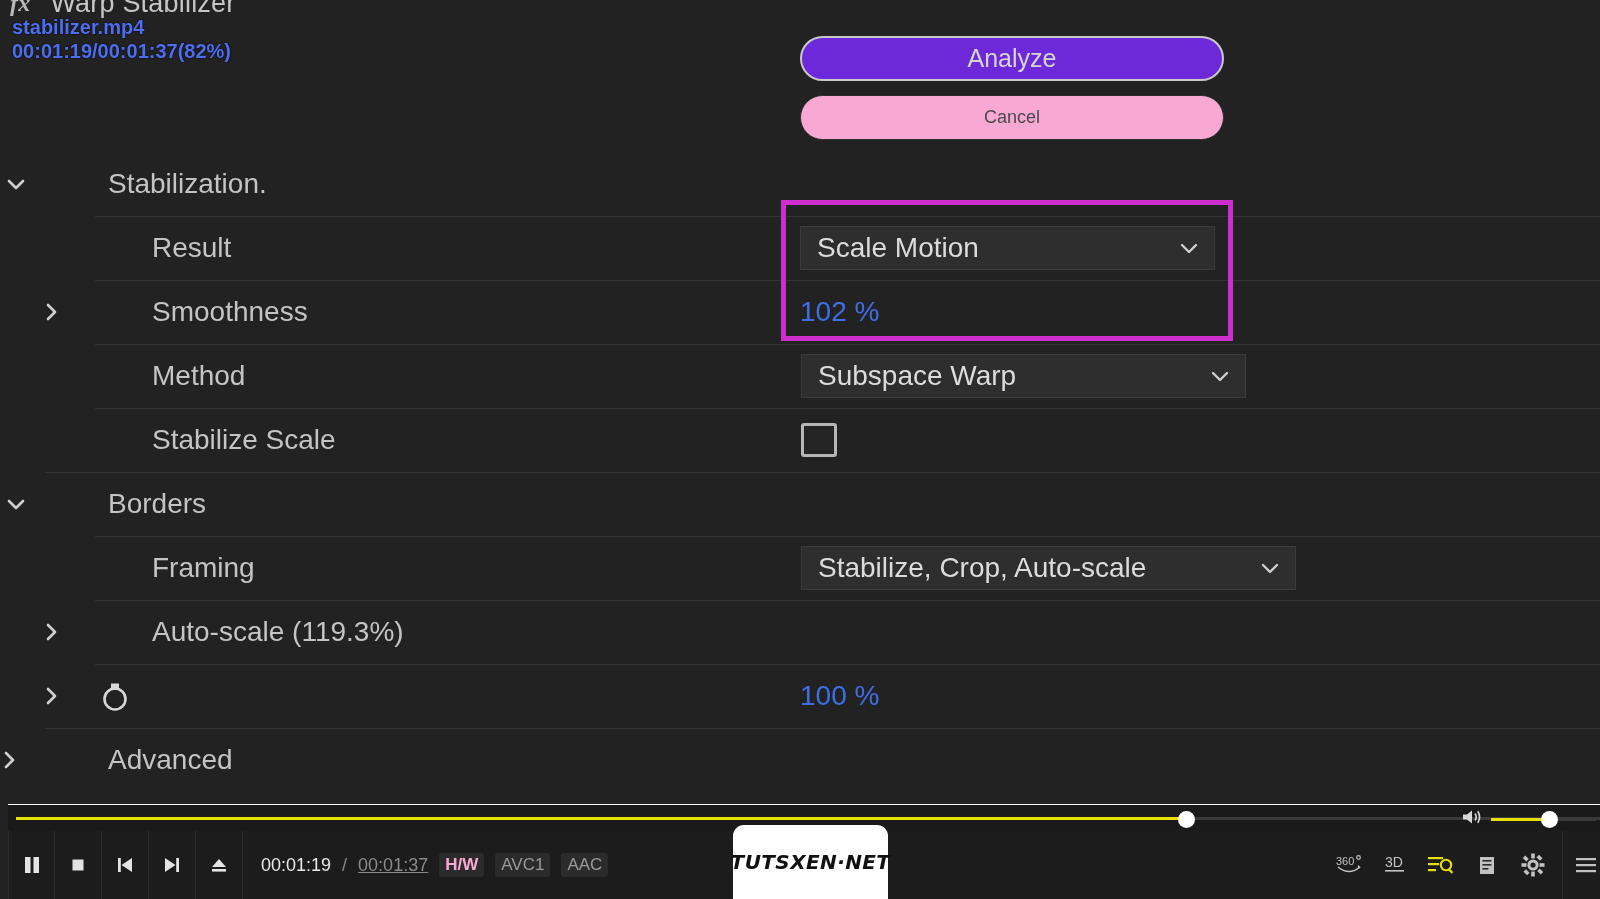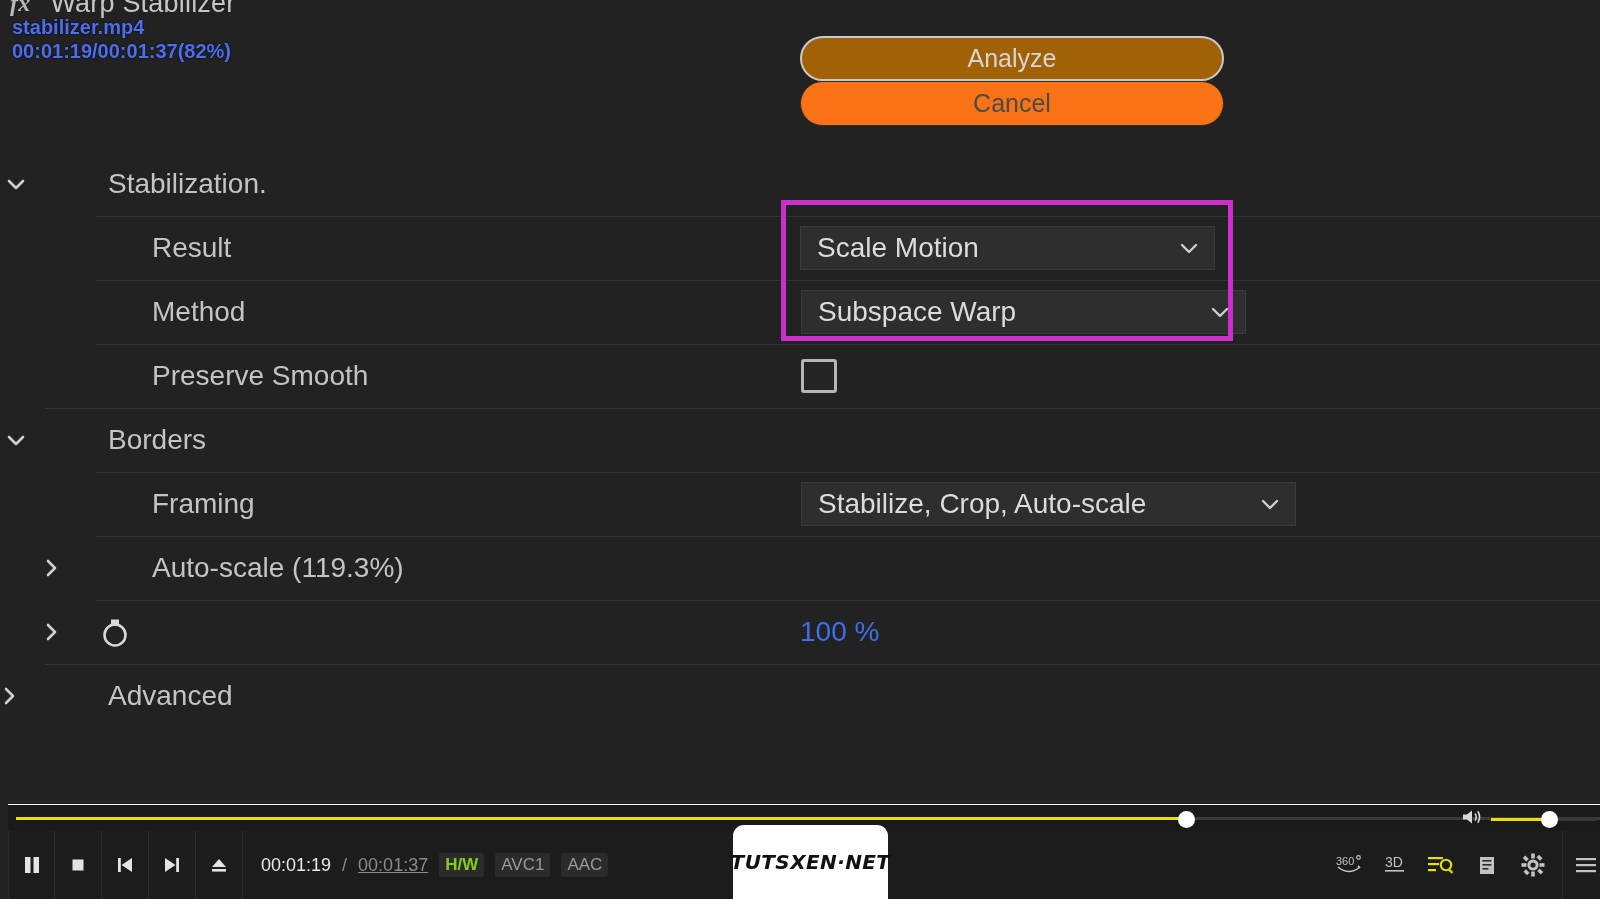--- a/index.html
+++ b/index.html
@@ -45,33 +45,33 @@
     font-size: 20px;
     text-shadow: 0 0 2px #000;
   }
 
   
   .btn-analyze {
     position: absolute; left: 800px; top: 36px;
     width: 424px; height: 45px;
     border: 2px solid #c9c9c9;
     border-radius: 24px;
-    background: #a16207;
+    background: #6d28d9;
     color: #d6d6d6;
     font-size: 25px;
     display: flex; align-items: center; justify-content: center;
   }
   .btn-cancel {
-    position: absolute; left: 800px; top: 81px;
+    position: absolute; left: 800px; top: 95px;
     width: 424px; height: 45px;
     border: 1px solid #2e2e2e;
     border-radius: 24px;
-    background: #f97316;
+    background: #f9a8d4;
     color: #4a4a4a;
-    font-size: 25px;
+    font-size: 18px;
     display: flex; align-items: center; justify-content: center;
   }
 
   
   .rows { position: absolute; left: 0; top: 152px; width: 1600px; }
   .row {
     position: relative;
     height: 64px;
     display: flex; align-items: center;
   }
@@ -212,21 +212,21 @@
   .tc-cur { color: #e8e8e8; }
   .tc-sep { color: #8b8b8b; }
   .tc-tot { color: #8b8b8b; text-decoration: underline; }
   .badge {
     padding: 2px 6px;
     border-radius: 3px;
     background: #2b2b2b;
     color: #9a9a9a;
     font-size: 17px;
   }
-  .badge.hw { color: #84cc16; background: #2b2b2b; font-weight: 700; }
+  .badge.hw { color: #f9a8d4; background: #2b2b2b; font-weight: 700; }
 
   .right-icons {
     position: absolute; right: 0; top: 0;
     height: 68px;
     display: flex; align-items: flex-start;
   }
   .ribtn {
     width: 46px; height: 68px;
     display: flex; align-items: center; justify-content: center;
     color: #c2c2c2;
@@ -286,35 +286,44 @@
       <span class="dropdown" style="left:800px; width:415px; top:10px;">
         <span class="dd-text">Scale Motion</span>
         <span class="chev">
           <svg width="26" height="26" viewBox="0 0 26 26">
               <path d="M6 10 L13 17 L20 10" fill="none" stroke="#cfcfcf" stroke-width="2.4" stroke-linecap="round" stroke-linejoin="round"></path>
             </svg>
         </span>
       </span>
     </div>
 
+    <div class="row">
+      <span class="twisty tw-sub">
+        <svg width="26" height="26" viewBox="0 0 26 26">
+            <path d="M10 6 L17 13 L10 20" fill="none" stroke="#d0d0d0" stroke-width="2.6" stroke-linecap="round" stroke-linejoin="round"></path>
+          </svg>
+      </span>
+      <span class="label prop">Smoothness</span>
+      <span class="value-num" style="left:800px;">102 %</span>
+    </div>
 
     <div class="row">
       <span class="label prop">Method</span>
       <span class="dropdown" style="left:801px; width:445px; top:10px;">
         <span class="dd-text">Subspace Warp</span>
         <span class="chev">
           <svg width="26" height="26" viewBox="0 0 26 26">
               <path d="M6 10 L13 17 L20 10" fill="none" stroke="#cfcfcf" stroke-width="2.4" stroke-linecap="round" stroke-linejoin="round"></path>
             </svg>
         </span>
       </span>
     </div>
 
     <div class="row">
-      <span class="label prop">Preserve Smooth</span>
+      <span class="label prop">Stabilize Scale</span>
       <span class="checkbox" style="left:801px; top:15px;"></span>
     </div>
 
     <div class="row indent-group">
       <span class="twisty tw-group">
         <svg width="26" height="26" viewBox="0 0 26 26">
             <path d="M6 10 L13 17 L20 10" fill="none" stroke="#d0d0d0" stroke-width="2.6" stroke-linecap="round" stroke-linejoin="round"></path>
           </svg>
       </span>
       <span class="label group">Borders</span>

